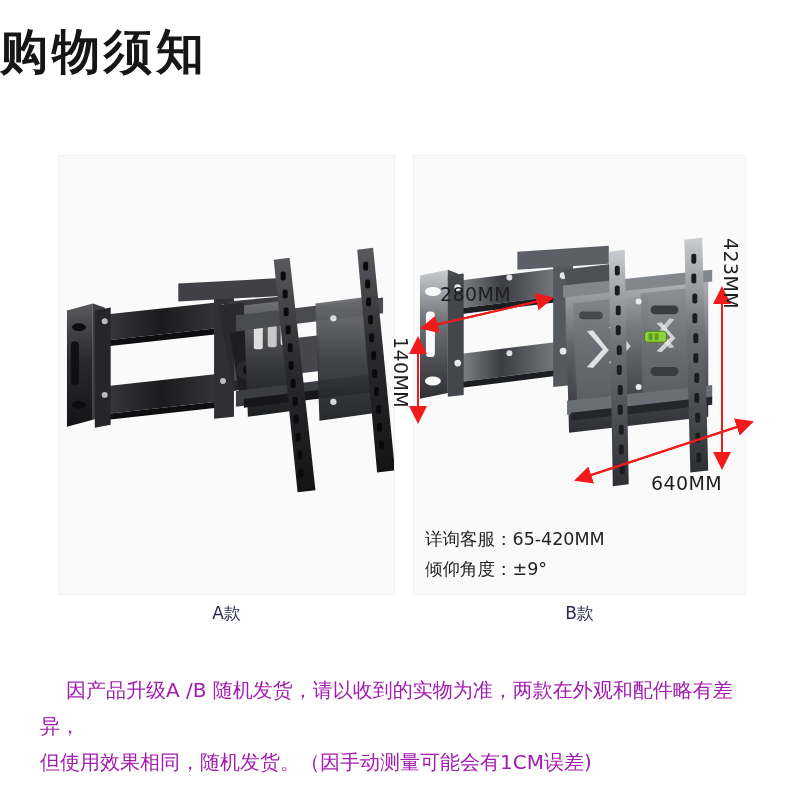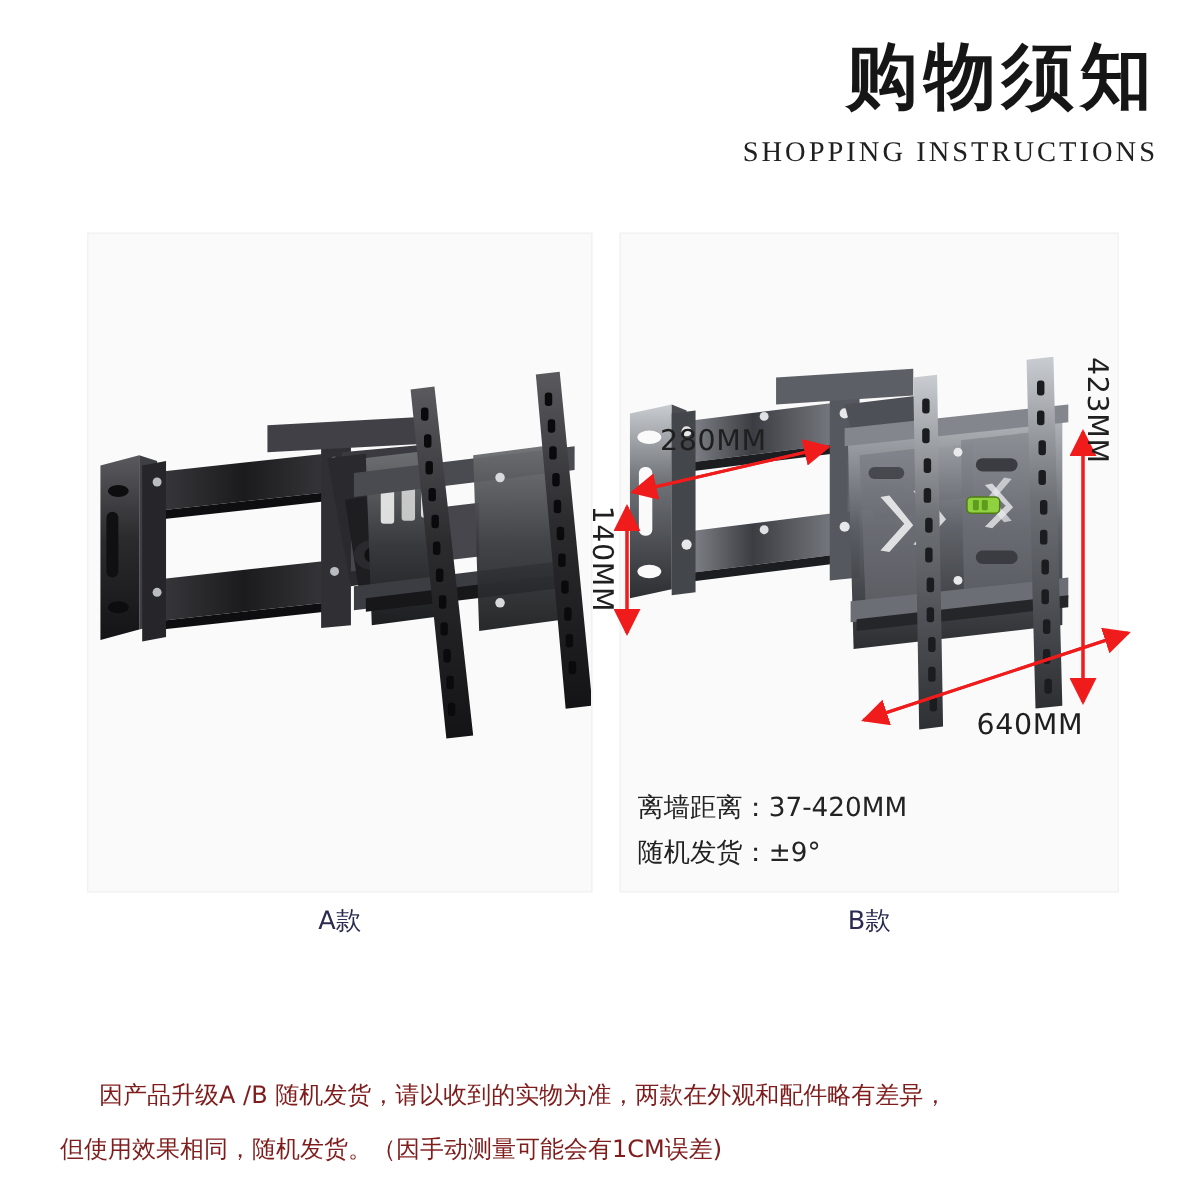--- a/index.html
+++ b/index.html
@@ -6,21 +6,21 @@
   body{
     width:800px;height:800px;
     background:#ffffff;
     font-family:"Liberation Sans","DejaVu Sans",sans-serif;
     overflow:hidden;
     position:relative;
   }
   .page{position:relative;width:800px;height:800px;}
 
   
-  .header{position:absolute;left:0;top:24px;width:772px;text-align:right;}
+  .header{position:absolute;left:0;top:24px;width:772px;text-align:left;}
   .title-cn{
     font-family:"Liberation Serif","DejaVu Serif",serif;
     font-size:48px;font-weight:700;color:#161616;
     letter-spacing:4px;line-height:1.18;
   }
   .title-en{
     font-family:"Liberation Serif","DejaVu Serif",serif;
     font-size:19px;color:#202020;letter-spacing:2.0px;
     margin-top:10px;
   }
@@ -49,22 +49,22 @@
   
   .specs{
     position:absolute;left:425px;top:524px;
     font-size:17.5px;color:#232323;line-height:30px;
     font-family:"DejaVu Sans","Liberation Sans",sans-serif;
     white-space:nowrap;
   }
 
   
   .note{
-    position:absolute;left:40px;top:712px;width:730px;
-    font-size:16px;color:#7f1d1d;line-height:36px;
+    position:absolute;left:40px;top:672px;width:730px;
+    font-size:20px;color:#a21caf;line-height:36px;
     font-family:"DejaVu Sans","Liberation Sans",sans-serif;
   }
   .note .l1{display:block;text-indent:26px;}
   .note .l2{display:block;}
 
   
   .dim{position:absolute;color:#f01b1b;pointer-events:none;}
   .dim-label{
     position:absolute;font-size:19px;color:#1f1f1f;
     font-family:"DejaVu Sans","Liberation Sans",sans-serif;
@@ -75,21 +75,20 @@
   
   .art{position:absolute;left:0;top:0;width:100%;height:100%;}
 </style>
 </head>
 <body>
 
 <div class="page">
 
   <div class="header">
     <div class="title-cn">购物须知</div>
-    <div class="title-en">SHOPPING INSTRUCTIONS</div>
   </div>
 
   <div class="panels">
 
     <div class="panel panel-a">
       <svg class="art" viewBox="0 0 337 440" preserveAspectRatio="xMidYMid meet">
         <defs>
           <linearGradient id="mA1" x1="0" y1="0" x2="0" y2="1">
             <stop offset="0%" stop-color="#5a5a5e"></stop>
               <stop offset="45%" stop-color="#2b2b2e"></stop>
@@ -335,24 +334,24 @@
   <div class="dim-label" style="left:440px;top:283px;">280MM</div>
 
   <div class="dim-label rot90" style="left:412px;top:337px;">140MM</div>
 
   <div class="dim-label rot90" style="left:742px;top:238px;">423MM</div>
 
   <div class="dim-label" style="left:651px;top:472px;text-align:right;">640MM</div>
 
   <div class="specs">
     <div>
-      <span>离墙距离：</span><span>37-420MM</span>
+      <span>详询客服：</span><span>65-420MM</span>
     </div>
     <div>
-      <span>随机发货：</span><span>±9°</span>
+      <span>倾仰角度：</span><span>±9°</span>
     </div>
   </div>
 
   <div class="caption caption-b">B款</div>
   <div class="caption caption-a">A款</div>
 
   <div class="note">
     <span class="l1">因产品升级A /B 随机发货，请以收到的实物为准，两款在外观和配件略有差异，</span>
     <span class="l2">但使用效果相同，随机发货。（因手动测量可能会有1CM误差)</span>
   </div>

